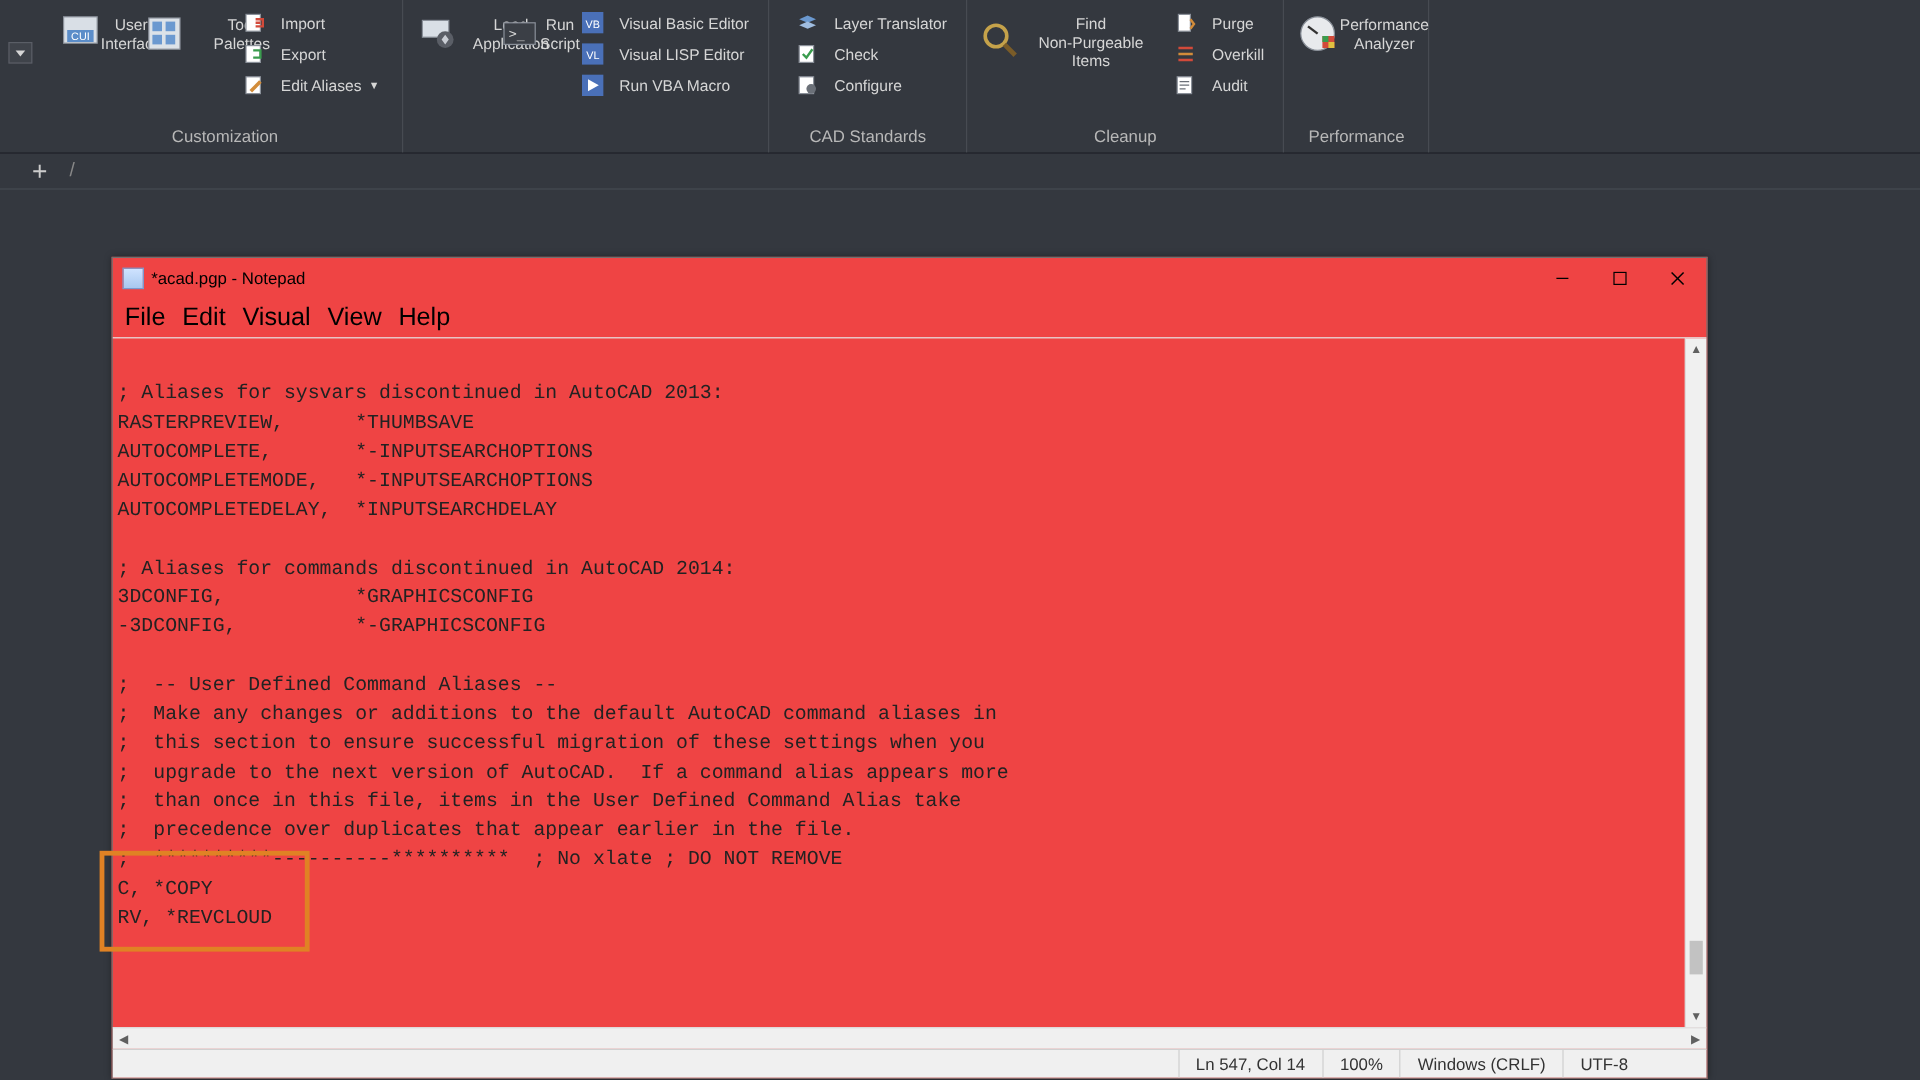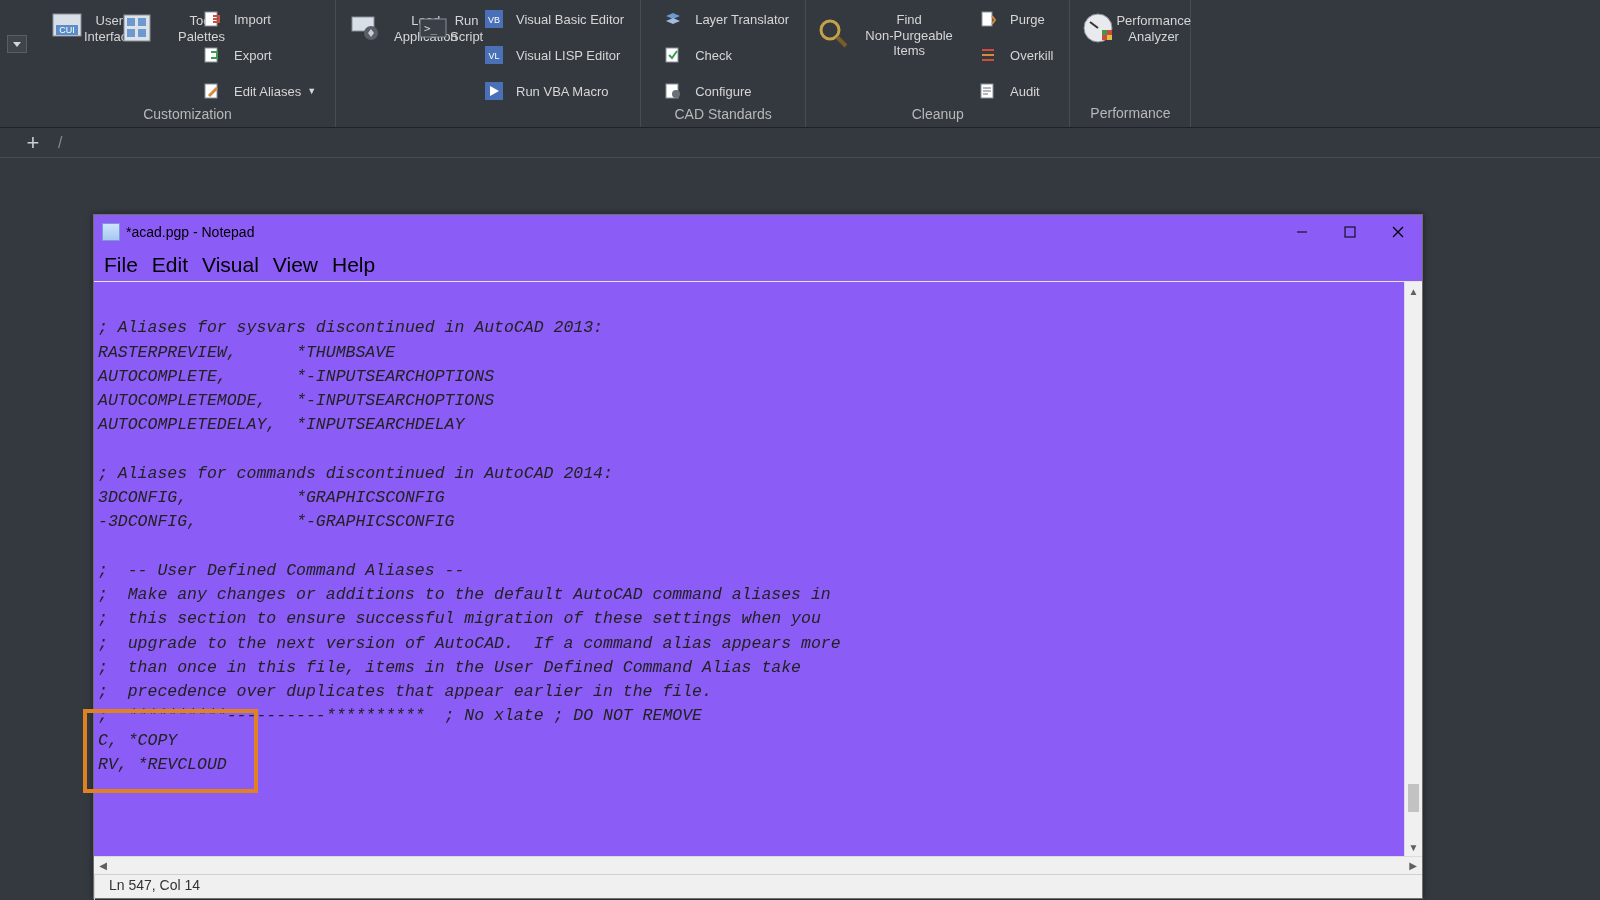--- a/index.html
+++ b/index.html
@@ -67,21 +67,21 @@
       align-items: center;
       justify-content: flex-start;
       width: 70px;
       text-align: center;
       padding-top: 4px;
     }
     .big-btn .icon { width: 36px; height: 36px; display: flex; align-items: center; justify-content: center; }
     .big-btn .lbl { margin-top: 2px; line-height: 1.2; }
     .wide { width: 120px; }
 
-    .small-stack { display: flex; flex-direction: column; gap: 14px; padding-top: 2px; }
+    .small-stack { display: flex; flex-direction: column; gap: 4px; padding-top: 2px; }
     .small-btn {
       display: flex;
       align-items: center;
       gap: 6px;
       padding: 2px 6px;
       min-width: 135px;
     }
     .small-btn .icon { width: 32px; height: 18px; display: flex; align-items: center; justify-content: center; }
 
     
@@ -103,21 +103,21 @@
       justify-content: center;
     }
 
     
     .notepad {
       position: absolute;
       left: 93px;
       top: 214px;
       width: 1330px;
       height: 685px;
-      background: #8b5cf6;
+      background: #ef4444;
       color: #000;
       border: 1px solid #707070;
       box-shadow: 0 0 6px rgba(0,0,0,0.4);
       display: flex;
       flex-direction: column;
       font-size: 14px;
     }
     .titlebar {
       height: 34px;
       display: flex;
@@ -150,21 +150,20 @@
     }
     .content {
       flex: 1;
       font-family: Consolas, "Courier New", monospace;
       font-size: 16.5px;
       line-height: 1.47;
       white-space: pre;
       padding: 10px 4px 4px 4px;
       overflow: hidden;
       color: #222;
-      font-style: italic;
     }
     .vscroll {
       width: 18px;
       background: #f0f0f0;
       border-left: 1px solid #dcdcdc;
       display: flex;
       flex-direction: column;
       justify-content: space-between;
       align-items: center;
       font-size: 10px;
@@ -187,21 +186,20 @@
       font-size: 10px; color: #606060;
     }
 
     .statusbar {
       height: 24px;
       background: #f0f0f0;
       border-top: 1px solid #d0d0d0;
       display: flex;
       font-size: 14px;
       color: #333;
-      flex-direction: column;
     }
     .status-cell {
       border-left: 1px solid #d0d0d0;
       padding: 2px 14px;
       display: flex; align-items: center;
     }
     .status-spacer { flex: 1; }
 
     
     .annot {

